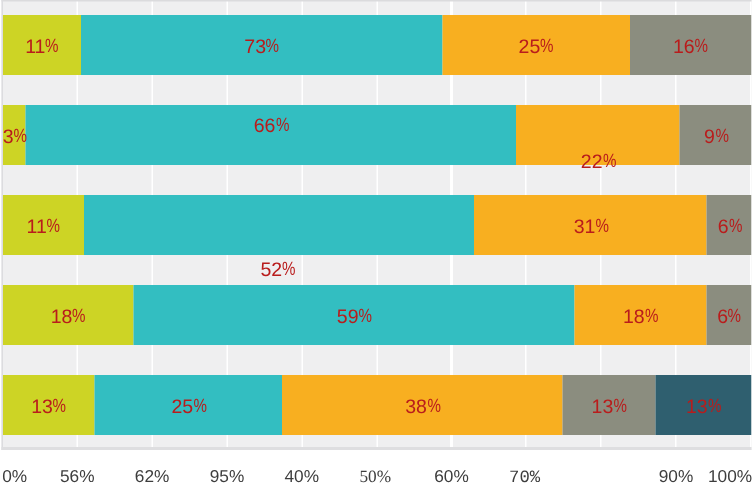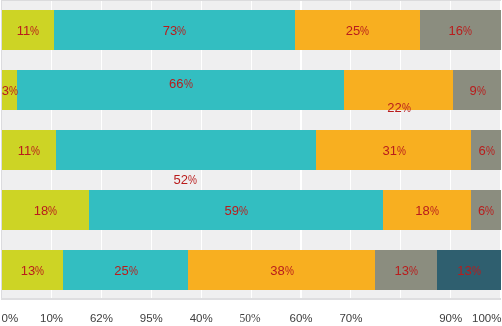--- a/index.html
+++ b/index.html
@@ -99,24 +99,24 @@
           <span class="seglab" style="left: 392.815px; top: 13.5px;"><span class="num">13</span><span class="pct">%</span></span>
           <span class="seglab" style="left: 455.689px; top: 13.5px;"><span class="num">13</span><span class="pct">%</span></span>
         </div>
       </div>
     </div>
   <div class="edge-top"></div>
   <div class="edge-left"></div>
   <div class="edge-bottom"></div>
   <div class="axis" id="axis">
       <div class="tick" style="left: 1.5px;">0%</div>
-      <div class="tick" style="left: 40px;">10%</div>
+      <div class="tick" style="left: 40px;">56%</div>
       <div class="tick" style="left: 89.9px;">62%</div>
       <div class="tick" style="left: 139.8px;">95%</div>
       <div class="tick" style="left: 189.7px;">40%</div>
       <div class="tick" style="left: 239.6px; font-family: Liberation Serif, serif;">50%</div>
       <div class="tick" style="left: 289.5px;">60%</div>
-      <div class="tick" style="left: 339.4px;">70%</div>
+      <div class="tick" style="left: 339.4px; font-family: Liberation Mono, monospace;">70%</div>
       <div class="tick" style="left: 389.3px; margin-top: 44px;">80%</div>
       <div class="tick" style="left: 439.2px;">90%</div>
       <div class="tick" style="left: 472px;">100%</div>
     </div>
 </div>
 
 </body></html>

